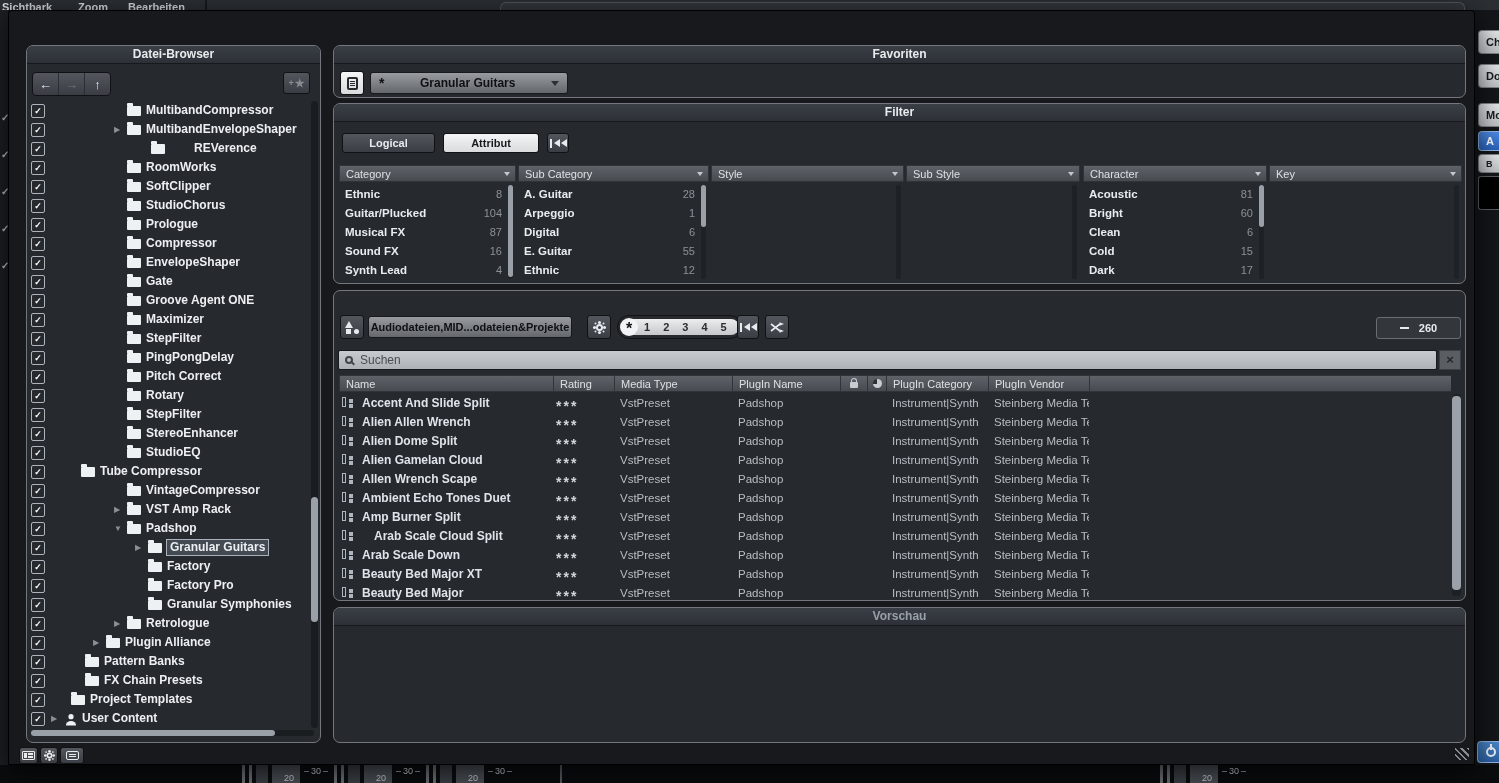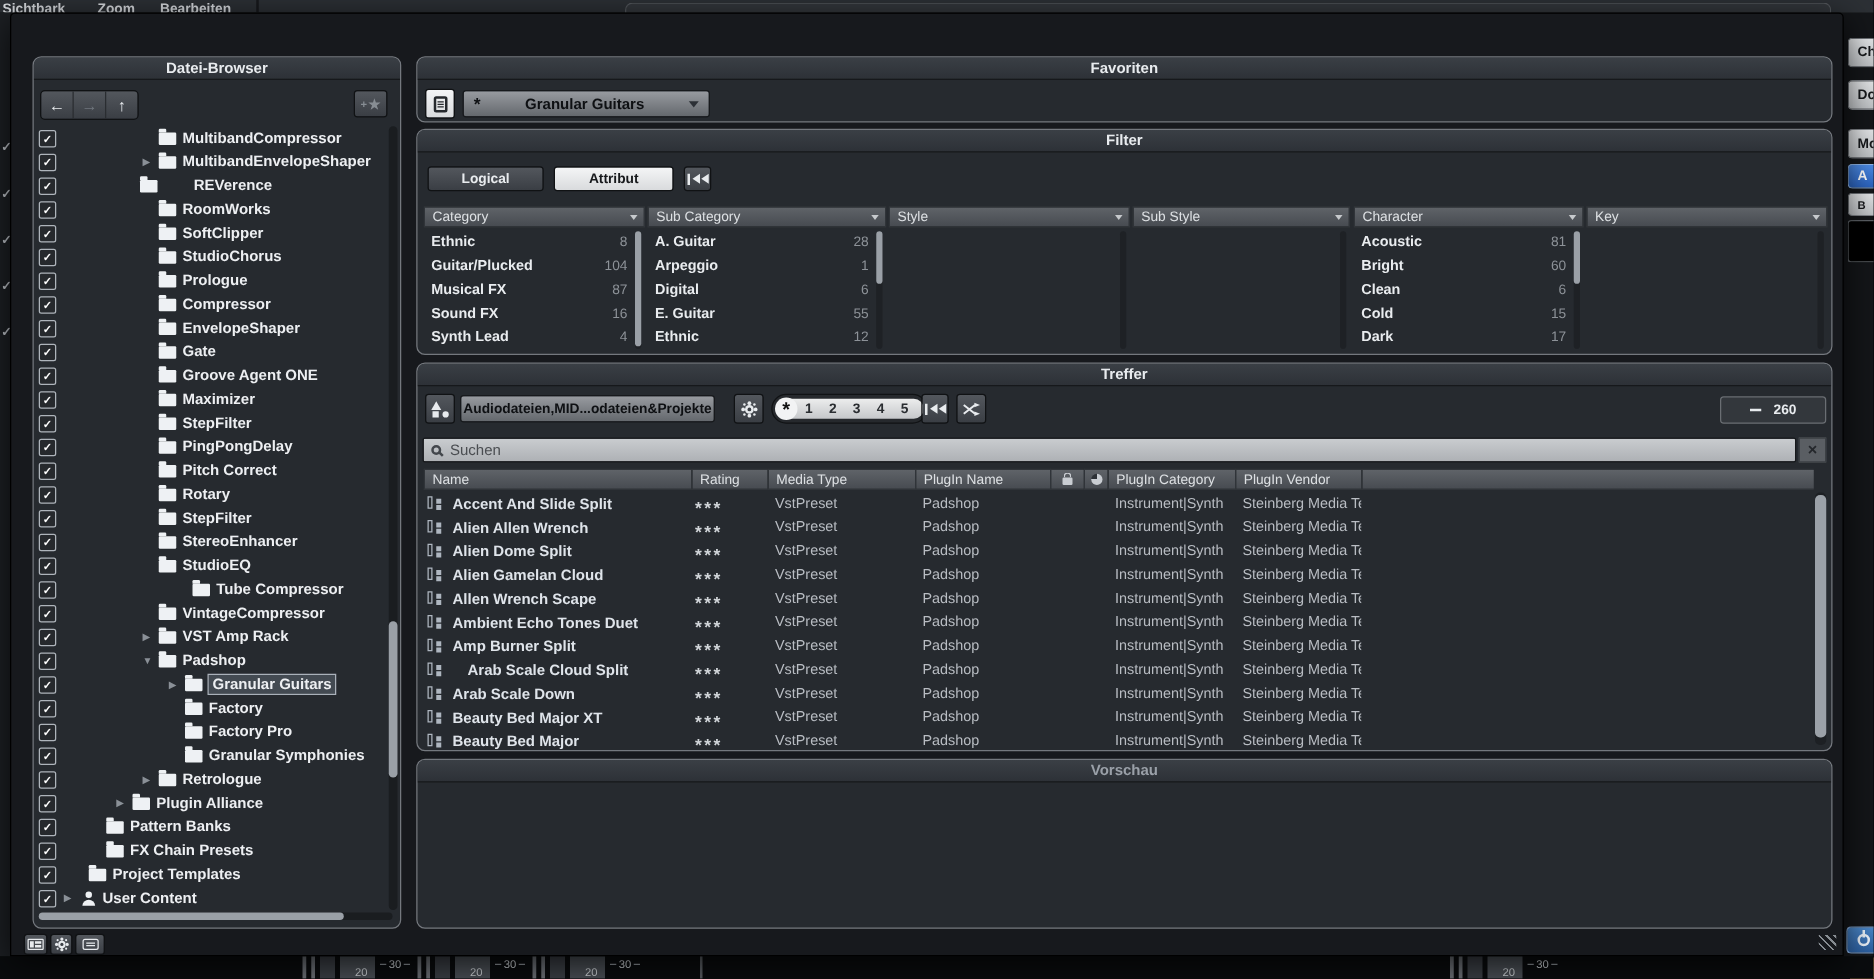--- a/index.html
+++ b/index.html
@@ -281,21 +281,21 @@
           <div class="tree-row">
             <span class="ck">✓</span>
             <div class="tree-content" style="padding-left: 87px;">
               <span class="tree-arrow">▶</span>
               <span class="folder"></span>
               <span class="tree-label">MultibandEnvelopeShaper</span>
             </div>
           </div>
           <div class="tree-row">
             <span class="ck">✓</span>
-            <div class="tree-content" style="padding-left: 48px; gap: 24px;">
+            <div class="tree-content" style="padding-left: 87px; gap: 24px;">
               <span class="tree-arrow"></span>
               <span class="folder"></span>
               <span class="tree-label">REVerence</span>
             </div>
           </div>
           <div class="tree-row">
             <span class="ck">✓</span>
             <div class="tree-content" style="padding-left: 87px;">
               <span class="tree-arrow"></span>
               <span class="folder"></span>
@@ -417,21 +417,21 @@
           <div class="tree-row">
             <span class="ck">✓</span>
             <div class="tree-content" style="padding-left: 87px;">
               <span class="tree-arrow"></span>
               <span class="folder"></span>
               <span class="tree-label">StudioEQ</span>
             </div>
           </div>
           <div class="tree-row">
             <span class="ck">✓</span>
-            <div class="tree-content" style="padding-left: 114px;">
+            <div class="tree-content" style="padding-left: 41px;">
               <span class="tree-arrow"></span>
               <span class="folder"></span>
               <span class="tree-label">Tube Compressor</span>
             </div>
           </div>
           <div class="tree-row">
             <span class="ck">✓</span>
             <div class="tree-content" style="padding-left: 87px;">
               <span class="tree-arrow"></span>
               <span class="folder"></span>
@@ -688,21 +688,20 @@
               <span class="fcol-title">Key</span>
               <span class="dd-arrow sm"></span>
             </div>
             <div class="fcol-body"></div>
             <div class="ftrack"></div>
           </div>
         </div>
     </div>
 
     <div class="panel" style="left:324px;top:279px;width:1133px;height:311px;">
-      <div class="phead">Treffer</div>
       <div class="btn" style="position:absolute;left:6px;top:24px;width:24px;height:24px;">
         <span class="mt-ic">
             <span class="t"></span>
             <span class="s"></span>
             <span class="d"></span>
           </span>
       </div>
       <div class="dropdown" style="position:absolute;left:34px;top:25px;width:204px;height:22px;font-size:11px;">
         <span class="dd-center">Audiodateien,MID...odateien&amp;Projekte</span>
       </div>

